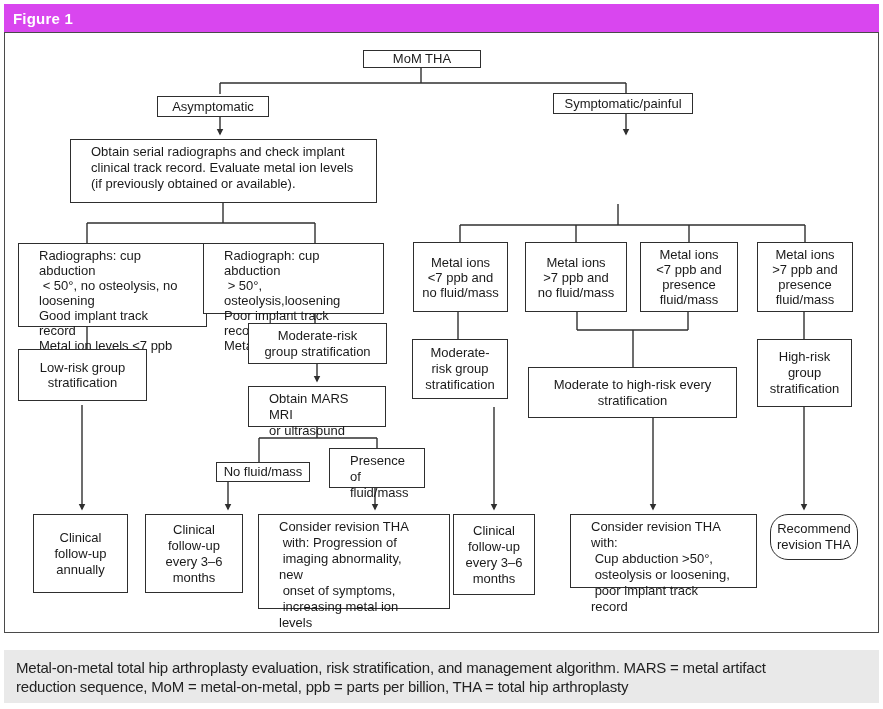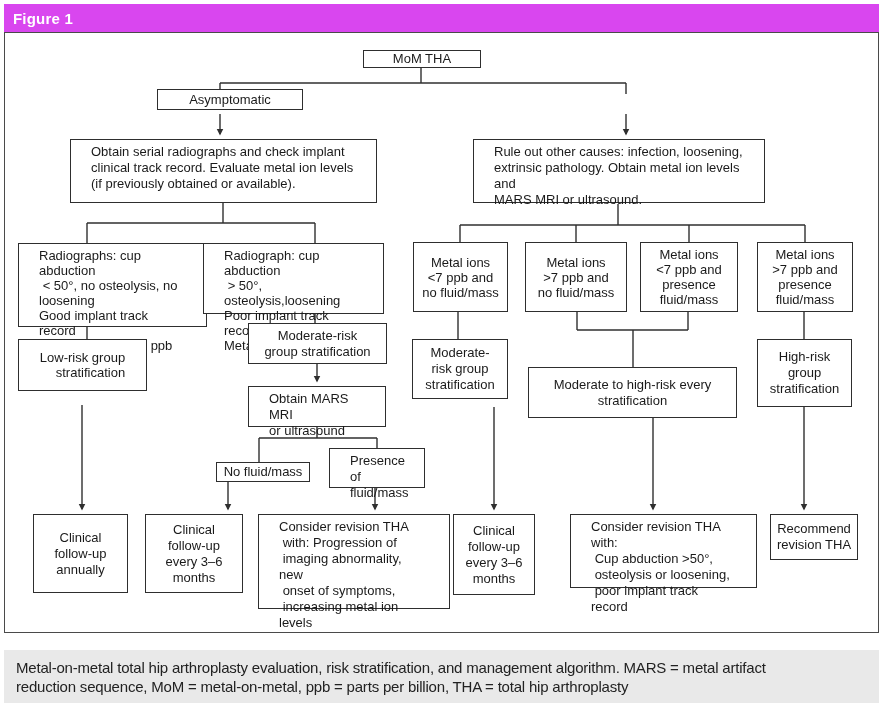--- a/index.html
+++ b/index.html
@@ -75,28 +75,26 @@
       <line x1="82" y1="405" x2="82" y2="509" marker-end="url(#arr)"></line>
       <line x1="228" y1="482" x2="228" y2="509" marker-end="url(#arr)"></line>
       <line x1="375" y1="488" x2="375" y2="509" marker-end="url(#arr)"></line>
       <line x1="494" y1="407" x2="494" y2="509" marker-end="url(#arr)"></line>
       <line x1="653" y1="418" x2="653" y2="509" marker-end="url(#arr)"></line>
       <line x1="804" y1="407" x2="804" y2="509" marker-end="url(#arr)"></line>
     </g>
   </svg>
 
   <div class="node center" style="left:363px;top:50px;width:118px;height:18px;">MoM THA</div>
-  <div class="node center" style="left:157px;top:89px;width:146px;height:21px;">Asymptomatic</div>
+  <div class="node center" style="left:157px;top:96px;width:112px;height:21px;">Asymptomatic</div>
+  <div class="node center" style="left:553px;top:93px;width:140px;height:21px;">Symptomatic/painful</div>
 
   <div class="node leftal lh16" style="left:70px;top:139px;width:307px;height:64px;">Obtain serial radiographs and check implant
 clinical track record. Evaluate metal ion levels
 (if previously obtained or available).</div>
-  <div class="node leftal lh16" style="left:473px;top:139px;width:292px;height:64px;">Rule out other causes: infection, loosening,
-extrinsic pathology. Obtain metal ion levels and
-MARS MRI or ultrasound.</div>
 
   <div class="node leftal lh15" style="left:18px;top:243px;width:189px;height:84px;">Radiographs: cup abduction
  &lt; 50°, no osteolysis, no
 loosening
 Good implant track record
 Metal ion levels &lt;7 ppb</div>
   <div class="node leftal lh15" style="left:203px;top:243px;width:181px;height:71px;">Radiograph: cup abduction
  &gt; 50°, osteolysis,loosening
 Poor implant track record
 Metal ion levels &gt;7 ppb</div>
@@ -109,21 +107,21 @@
 no fluid/mass</div>
   <div class="node center lh15" style="left:640px;top:242px;width:98px;height:70px;">Metal ions
 &lt;7 ppb and
 presence
 fluid/mass</div>
   <div class="node center lh15" style="left:757px;top:242px;width:96px;height:70px;">Metal ions
 &gt;7 ppb and
 presence
 fluid/mass</div>
 
-  <div class="node center" style="left:18px;top:339px;width:129px;height:52px;text-align:right;">Low-risk group
+  <div class="node center" style="left:18px;top:349px;width:129px;height:52px;">Low-risk group
 stratification</div>
   <div class="node center" style="left:248px;top:323px;width:139px;height:41px;">Moderate-risk
 group stratification</div>
   <div class="node leftal lh16" style="left:248px;top:386px;width:138px;height:41px;">Obtain MARS MRI
 or ultrasound</div>
   <div class="node center lh16" style="left:412px;top:339px;width:96px;height:60px;">Moderate-
 risk group
 stratification</div>
   <div class="node center" style="left:528px;top:367px;width:209px;height:51px;">Moderate to high-risk every
 stratification</div>
@@ -148,21 +146,21 @@
  onset of symptoms,
  increasing metal ion levels</div>
   <div class="node center lh16" style="left:453px;top:514px;width:82px;height:81px;">Clinical
 follow-up
 every 3–6
 months</div>
   <div class="node leftal lh16" style="left:570px;top:514px;width:187px;height:74px;">Consider revision THA with:
  Cup abduction &gt;50°,
  osteolysis or loosening,
  poor implant track record</div>
-  <div class="node center lh16" style="left:770px;top:514px;width:88px;height:46px;">Recommend
+  <div class="node center lh16" style="left:770px;top:514px;width:88px;height:46px;border-radius:18px;">Recommend
 revision THA</div>
 
   <div class="caption">
     <p>Metal-on-metal total hip arthroplasty evaluation, risk stratification, and management algorithm. MARS = metal artifact
 reduction sequence, MoM = metal-on-metal, ppb = parts per billion, THA = total hip arthroplasty</p>
   </div>
 
 </div>
 
 </body></html>

